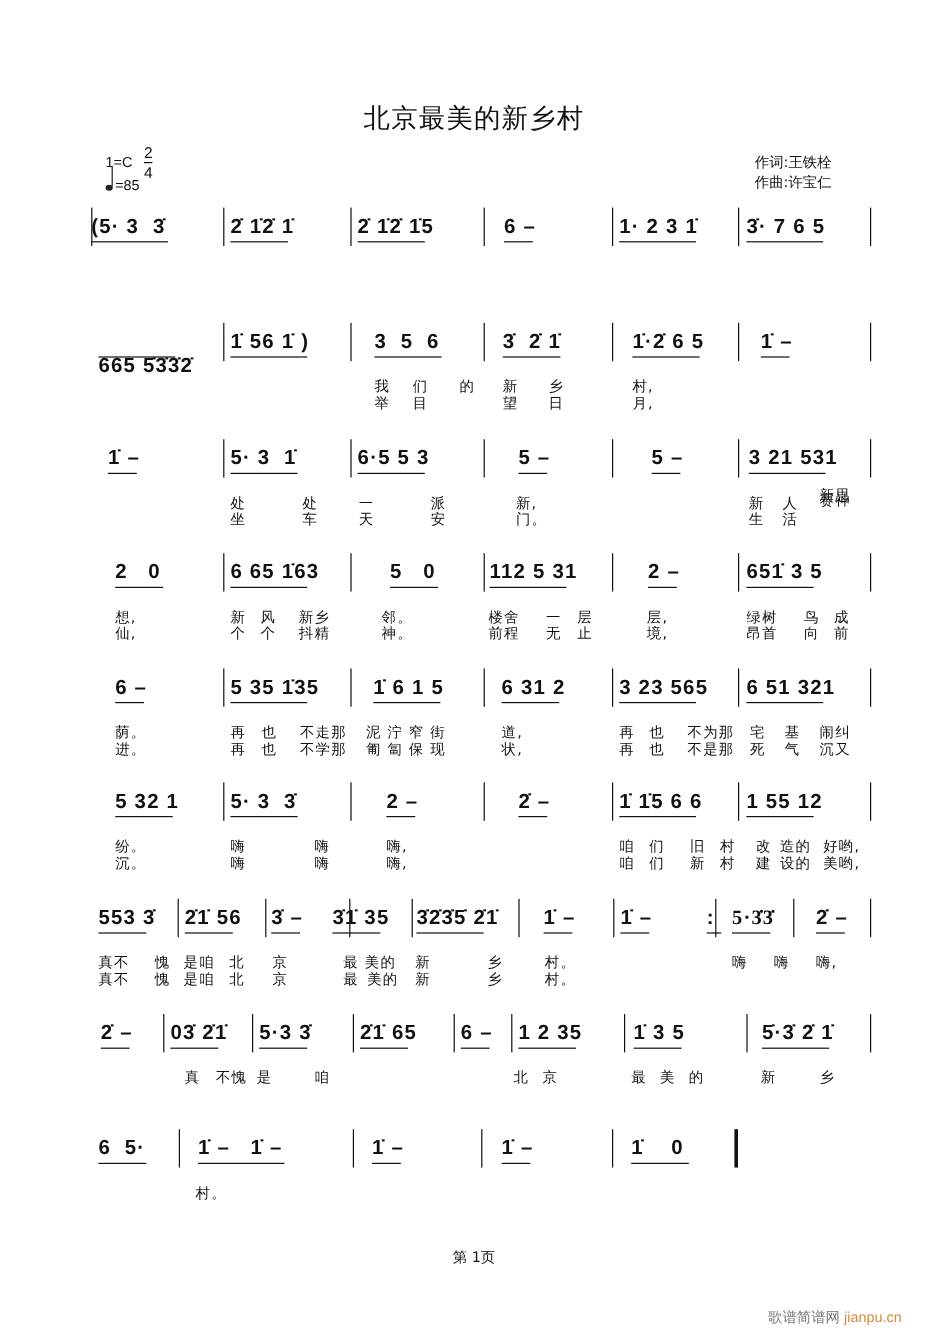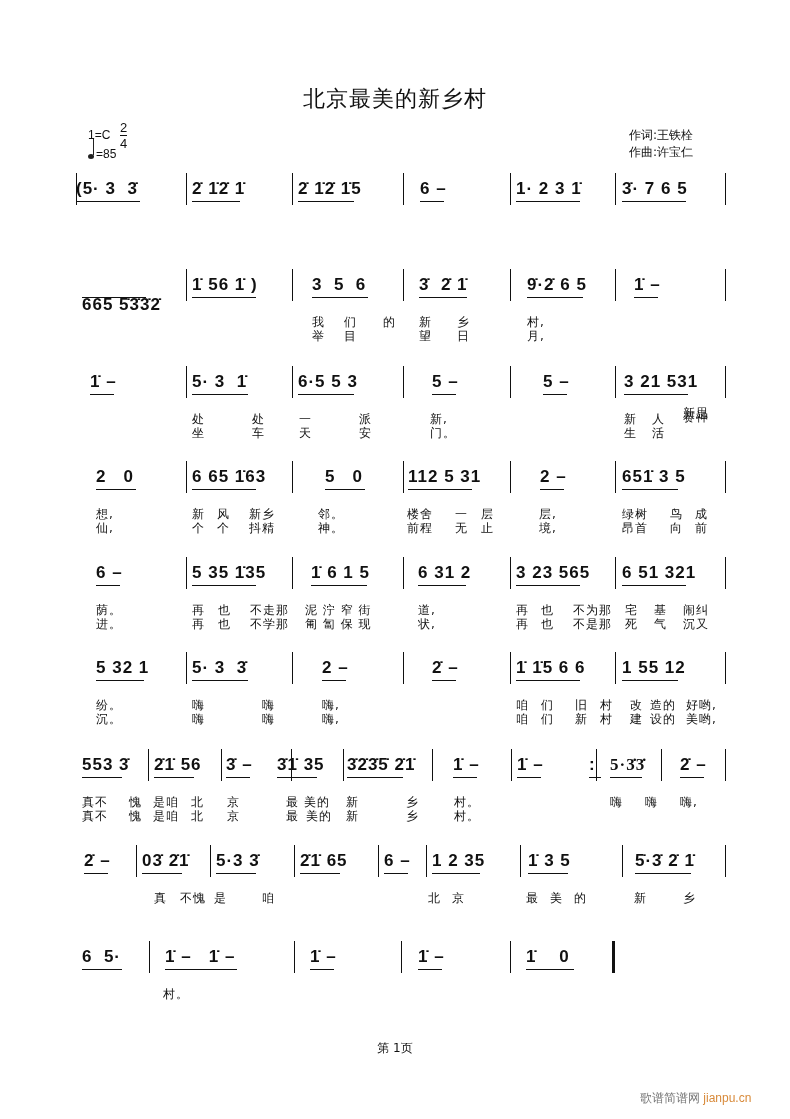--- a/index.html
+++ b/index.html
@@ -69,21 +69,21 @@
       <div class="bar" style="left: 615px; top: 0px; height: 32px;"></div>
       <div class="bar" style="left: 725px; top: 0px; height: 32px;"></div>
       <div class="seg" style="left: 82px; top: 6px; margin-top: 20px;">665 5̇3̇3̇2̇</div>
       <div class="ul" style="left: 82px; top: 28px; width: 64px;"></div>
       <div class="seg" style="left: 192px; top: 6px;">1̇ 56 1̇ )</div>
       <div class="ul" style="left: 192px; top: 28px; width: 64px;"></div>
       <div class="seg" style="left: 312px; top: 6px;">3  5  6</div>
       <div class="ul" style="left: 312px; top: 28px; width: 56px;"></div>
       <div class="seg" style="left: 419px; top: 6px;">3̇  2̇ 1̇</div>
       <div class="ul" style="left: 419px; top: 28px; width: 48px;"></div>
-      <div class="seg" style="left: 527px; top: 6px;">9̇·2̇ 6 5</div>
+      <div class="seg" style="left: 527px; top: 6px;">1̇·2̇ 6 5</div>
       <div class="ul" style="left: 527px; top: 28px; width: 56px;"></div>
       <div class="seg" style="left: 634px; top: 6px;">1̇ –</div>
       <div class="ul" style="left: 634px; top: 28px; width: 24px;"></div>
       <div class="lyr" style="left: 312px; top: 46px;">我</div>
       <div class="lyr" style="left: 344px; top: 46px;">们</div>
       <div class="lyr" style="left: 383px; top: 46px;">的</div>
       <div class="lyr" style="left: 419px; top: 46px;">新</div>
       <div class="lyr" style="left: 457px; top: 46px;">乡</div>
       <div class="lyr" style="left: 527px; top: 46px;">村,</div>
       <div class="lyr" style="left: 312px; top: 60px;">举</div>

